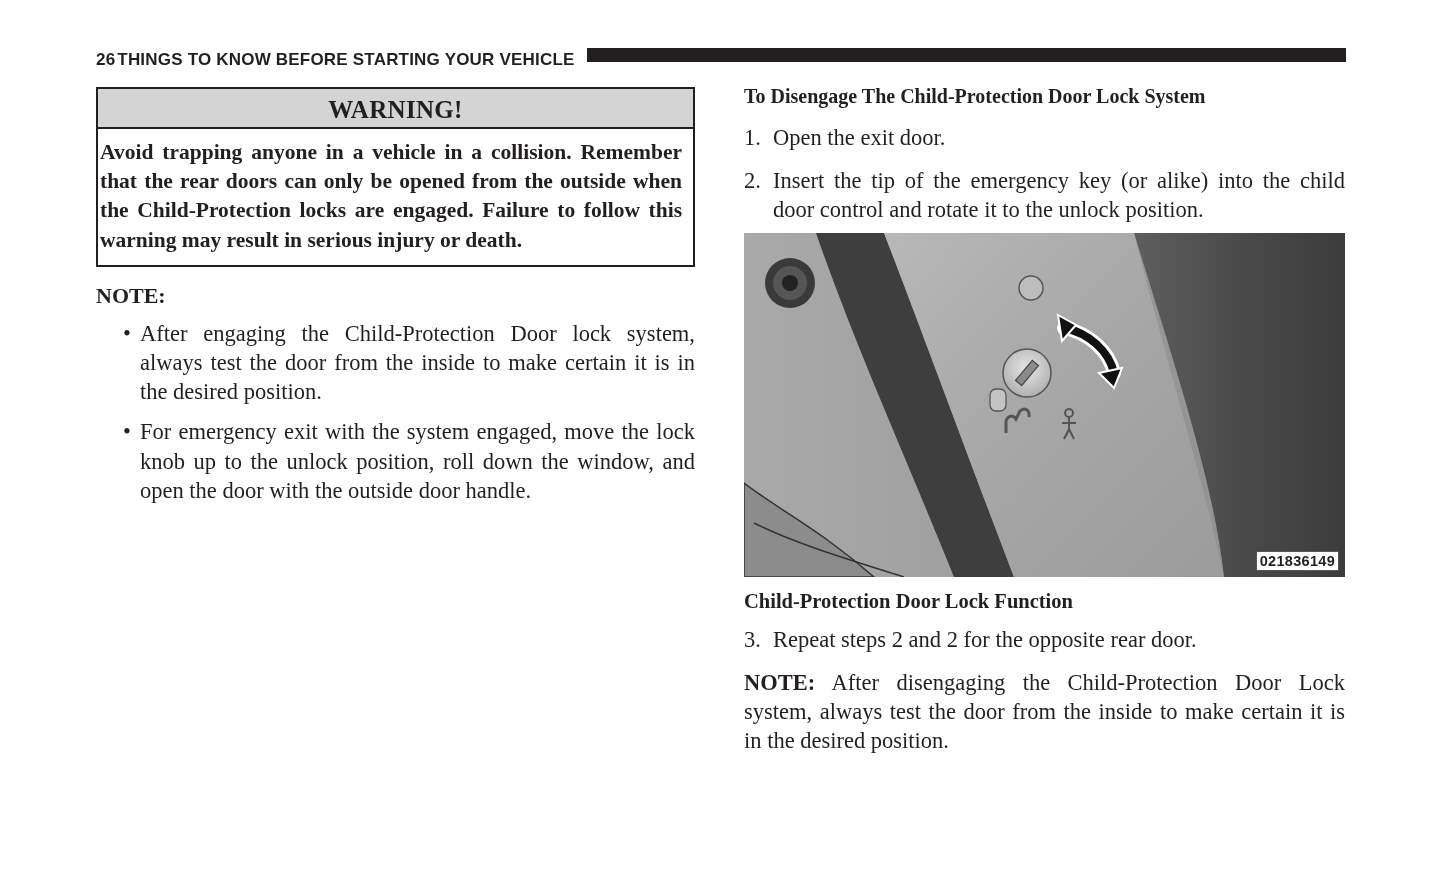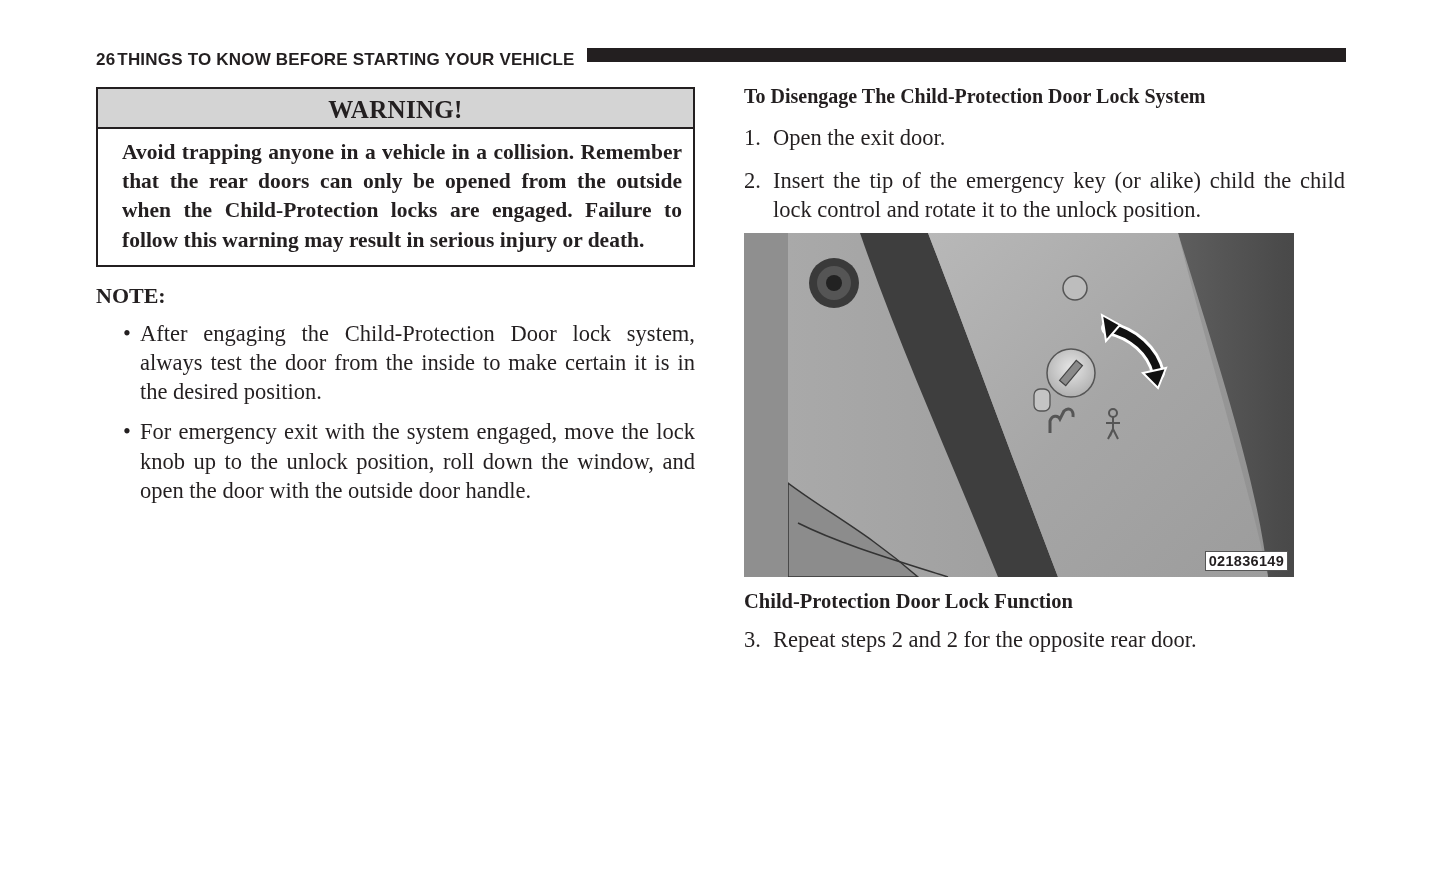--- a/index.html
+++ b/index.html
@@ -8,33 +8,33 @@
   .header { position: absolute; left: 96px; top: 50px; width: 1250px; height: 22px; display: flex; align-items: flex-start; }
   .header .pg { font-family: "Liberation Sans", sans-serif; font-weight: bold; font-size: 17px; letter-spacing: 0.2px; }
   .header .title { font-family: "Liberation Sans", sans-serif; font-weight: bold; font-size: 17px; margin-left: 2px; letter-spacing: 0.2px; white-space: nowrap; }
   .header .bar { flex: 1; height: 14px; background: #231f20; margin-left: 12px; margin-top: -2px; }
 
   .col-left { position: absolute; left: 96px; top: 87px; width: 599px; }
   .col-right { position: absolute; left: 744px; top: 82px; width: 601px; }
 
   .warn-box { border: 2px solid #231f20; }
   .warn-head { background: #d4d4d4; border-bottom: 2px solid #231f20; text-align: center; font-weight: bold; font-size: 25px; height: 38px; line-height: 41px; letter-spacing: 0.3px; }
-  .warn-body { padding: 9px 11px 10px 24px; font-weight: bold; font-size: 21.5px; line-height: 29.2px; text-align: justify; }
+  .warn-body { padding: 9px 11px 10px 2px; font-weight: bold; font-size: 21.5px; line-height: 29.2px; text-align: justify; }
 
   .note-label { font-weight: bold; font-size: 22px; margin-top: 16px; }
   ul.bullets { list-style: none; margin: 10px 0 0 0; padding: 0; }
   ul.bullets li { position: relative; padding-left: 44px; font-size: 22.5px; line-height: 29.2px; text-align: justify; margin-bottom: 11px; }
   ul.bullets li .dot { position: absolute; left: 27px; top: 0; }
 
   .sec-title { font-weight: bold; font-size: 20px; line-height: 29px; margin-top: 0; }
   ol.steps { list-style: none; margin: 12px 0 0 0; padding: 0; }
   ol.steps li { position: relative; padding-left: 29px; font-size: 22.5px; line-height: 29.2px; text-align: justify; margin-bottom: 14px; }
   ol.steps li .num { position: absolute; left: 0; top: 0; }
 
-  .figure { width: 506px; height: 344px; position: relative; overflow: hidden; margin-top: -6px; background: #8f8f8f; padding-left: 44px; }
+  .figure { width: 601px; height: 344px; position: relative; overflow: hidden; margin-top: -6px; background: #8f8f8f; }
   .figure svg { display: block; }
   .fig-code { position: absolute; right: 6px; bottom: 6px; background: #fff; border: 1px solid #555; font-family: "Liberation Sans", sans-serif; font-weight: bold; font-size: 14.5px; padding: 1px 3px; color: #231f20; letter-spacing: 0.3px; }
   .caption { font-weight: bold; font-size: 20.5px; margin-top: 12px; line-height: 24px; }
   .step3 { margin-top: 6px; }
   .note-para { font-size: 22.5px; line-height: 29.2px; text-align: justify; margin-top: 12px; }
   .note-para b { font-weight: bold; }
 </style>
 </head>
 <body>
 
@@ -53,21 +53,21 @@
   <ul class="bullets">
     <li><span class="dot">•</span><span>After engaging the Child-Protection Door lock system, always test the door from the inside to make certain it is in the desired position.</span></li>
     <li><span class="dot">•</span><span>For emergency exit with the system engaged, move the lock knob up to the unlock position, roll down the window, and open the door with the outside door handle.</span></li>
   </ul>
 </div>
 
 <div class="col-right">
   <div class="sec-title">To Disengage The Child-Protection Door Lock System</div>
   <ol class="steps">
     <li><span class="num">1.</span><span>Open the exit door.</span></li>
-    <li><span class="num">2.</span><span>Insert the tip of the emergency key (or alike) child the child lock control and rotate it to the unlock position.</span></li>
+    <li><span class="num">2.</span><span>Insert the tip of the emergency key (or alike) into the child door control and rotate it to the unlock position.</span></li>
   </ol>
 
   <div class="figure">
     <svg width="601" height="344" viewBox="0 0 601 344">
       <defs>
         <linearGradient id="bgL" x1="0" y1="0" x2="1" y2="0">
           <stop offset="0" stop-color="#a9a9a9"></stop>
           <stop offset="0.6" stop-color="#9a9a9a"></stop>
           <stop offset="1" stop-color="#8a8a8a"></stop>
         </linearGradient>
@@ -115,13 +115,14 @@
         <path d="M318 190 L332 190 M325 184 L325 196 M320 206 L325 196 L330 206 M322 203 L325 196"></path>
       </g>
     </svg>
     <div class="fig-code">021836149</div>
   </div>
   <div class="caption">Child-Protection Door Lock Function</div>
 
   <ol class="steps step3">
     <li><span class="num">3.</span><span>Repeat steps 2 and 2 for the opposite rear door.</span></li>
   </ol>
+  <div class="note-para"><b>NOTE:</b><span> After disengaging the Child-Protection Door Lock system, always test the door from the inside to make certain it is in the desired position.</span></div>
 </div>
 
 </body></html>

